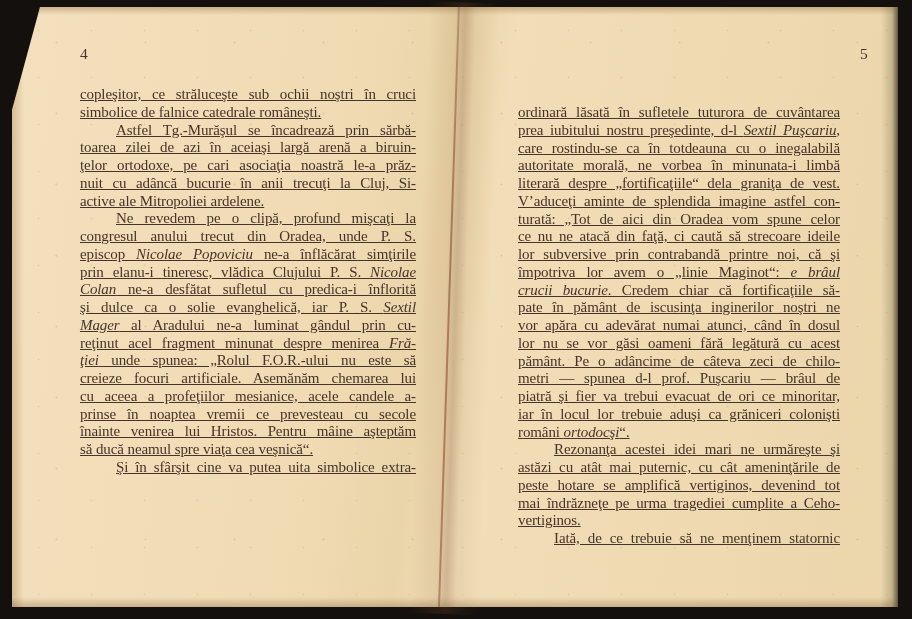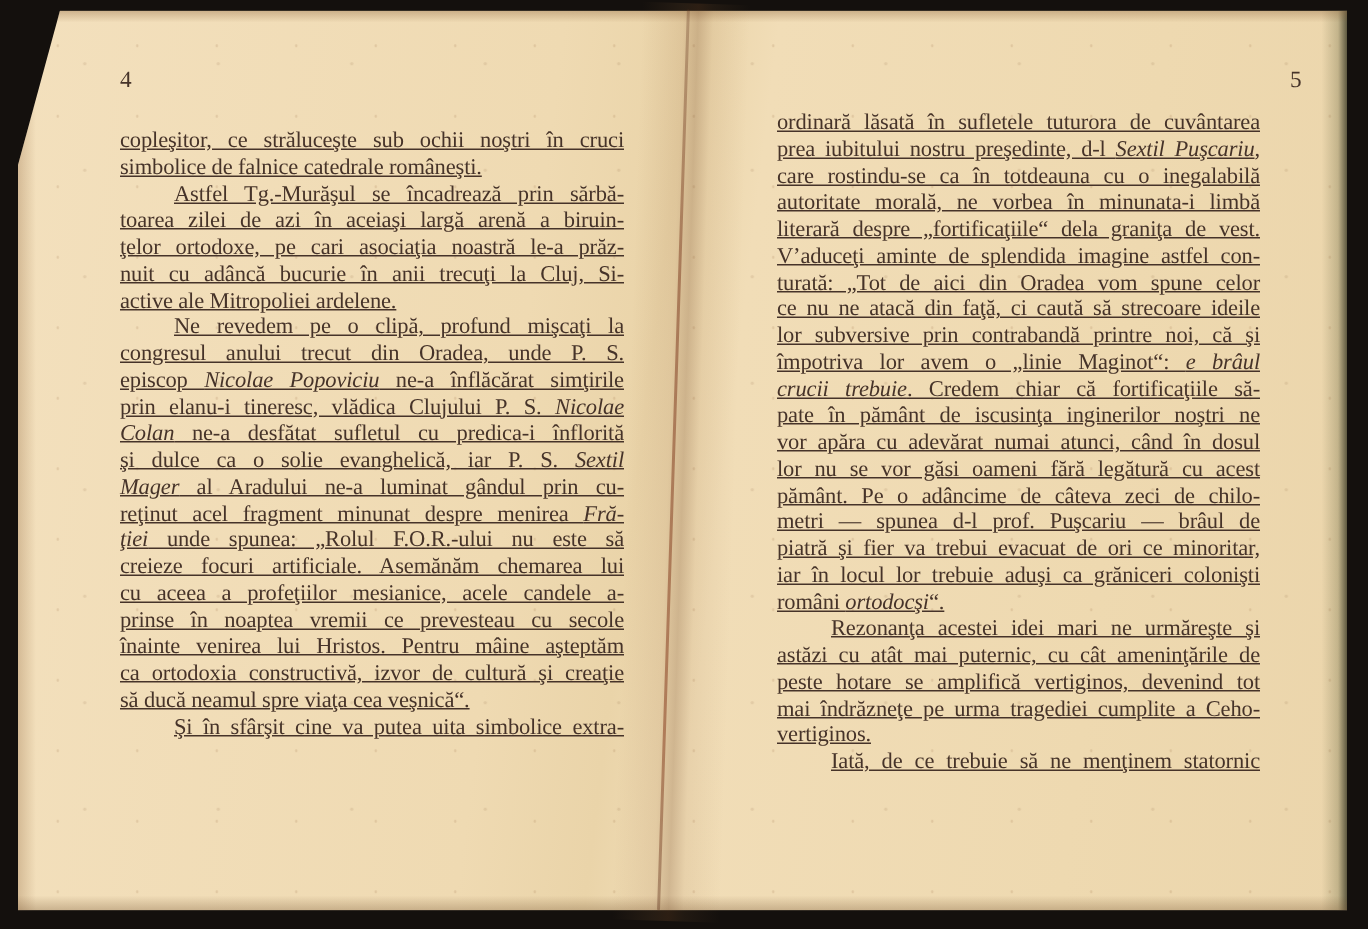--- a/index.html
+++ b/index.html
@@ -30,21 +30,21 @@
     position:absolute;left:438px;top:6px;width:2px;height:601px;
     background:linear-gradient(to bottom, rgba(95,52,30,.30), rgba(130,66,38,.55) 30%, rgba(148,80,48,.62) 80%, rgba(95,52,30,.40));
     transform:rotate(1.9deg);transform-origin:bottom center;
     border-radius:1px;
   }
   .pagetext{
     position:absolute;color:#463329;font-size:15px;z-index:3;
     letter-spacing:-0.1px;
   }
   .col-left{left:80px;top:86px;width:336px;}
-  .col-right{left:518px;top:74px;width:322px;}
+  .col-right{left:518px;top:104px;width:322px;}
   .line{line-height:17.75px;height:17.75px;text-justify:inter-word;text-decoration:underline;}
   .line.just{text-align:justify;text-align-last:justify;}
   .line.indent{padding-left:36px;}
   .pagenum{
     position:absolute;color:#463329;font-size:15.5px;z-index:3;
   }
   .pagenum-left{left:80px;top:45px;}
   .pagenum-right{left:860px;top:45px;}
   i{font-style:italic;}
 </style>
@@ -72,36 +72,35 @@
     <div class="line just">prin elanu-i tineresc, vlădica Clujului P. S. <i>Nicolae</i></div>
     <div class="line just"><i>Colan</i> ne-a desfătat sufletul cu predica-i înflorită</div>
     <div class="line just">şi dulce ca o solie evanghelică, iar P. S. <i>Sextil</i></div>
     <div class="line just"><i>Mager</i> al Aradului ne-a luminat gândul prin cu-</div>
     <div class="line just">reţinut acel fragment minunat despre menirea <i>Fră-</i></div>
     <div class="line just"><i>ţiei</i> unde spunea: „Rolul F.O.R.-ului nu este să</div>
     <div class="line just">creieze focuri artificiale. Asemănăm chemarea lui</div>
     <div class="line just">cu aceea a profeţiilor mesianice, acele candele a-</div>
     <div class="line just">prinse în noaptea vremii ce prevesteau cu secole</div>
     <div class="line just">înainte venirea lui Hristos. Pentru mâine aşteptăm</div>
-    <div class="line just">ca ortodoxia constructivă, izvor de cultură şi creaţie</div>
     <div class="line">să ducă neamul spre viaţa cea veşnică“.</div>
     <div class="line indent just">Şi în sfârşit cine va putea uita simbolice extra-</div>
   </div>
 <div class="pagetext col-right" id="right-col">
     <div class="line just">ordinară lăsată în sufletele tuturora de cuvântarea</div>
     <div class="line just">prea iubitului nostru preşedinte, d-l <i>Sextil Puşcariu</i>,</div>
     <div class="line just">care rostindu-se ca în totdeauna cu o inegalabilă</div>
     <div class="line just">autoritate morală, ne vorbea în minunata-i limbă</div>
     <div class="line just">literară despre „fortificaţiile“ dela graniţa de vest.</div>
     <div class="line just">V’aduceţi aminte de splendida imagine astfel con-</div>
     <div class="line just">turată: „Tot de aici din Oradea vom spune celor</div>
     <div class="line just">ce nu ne atacă din faţă, ci caută să strecoare ideile</div>
     <div class="line just">lor subversive prin contrabandă printre noi, că şi</div>
     <div class="line just">împotriva lor avem o „linie Maginot“: <i>e brâul</i></div>
-    <div class="line just"><i>crucii trebuie</i>. Credem chiar că fortificaţiile să-</div>
+    <div class="line just"><i>crucii bucurie</i>. Credem chiar că fortificaţiile să-</div>
     <div class="line just">pate în pământ de iscusinţa inginerilor noştri ne</div>
     <div class="line just">vor apăra cu adevărat numai atunci, când în dosul</div>
     <div class="line just">lor nu se vor găsi oameni fără legătură cu acest</div>
     <div class="line just">pământ. Pe o adâncime de câteva zeci de chilo-</div>
     <div class="line just">metri — spunea d-l prof. Puşcariu — brâul de</div>
     <div class="line just">piatră şi fier va trebui evacuat de ori ce minoritar,</div>
     <div class="line just">iar în locul lor trebuie aduşi ca grăniceri colonişti</div>
     <div class="line">români <i>ortodocşi</i>“.</div>
     <div class="line indent just">Rezonanţa acestei idei mari ne urmăreşte şi</div>
     <div class="line just">astăzi cu atât mai puternic, cu cât ameninţările de</div>

